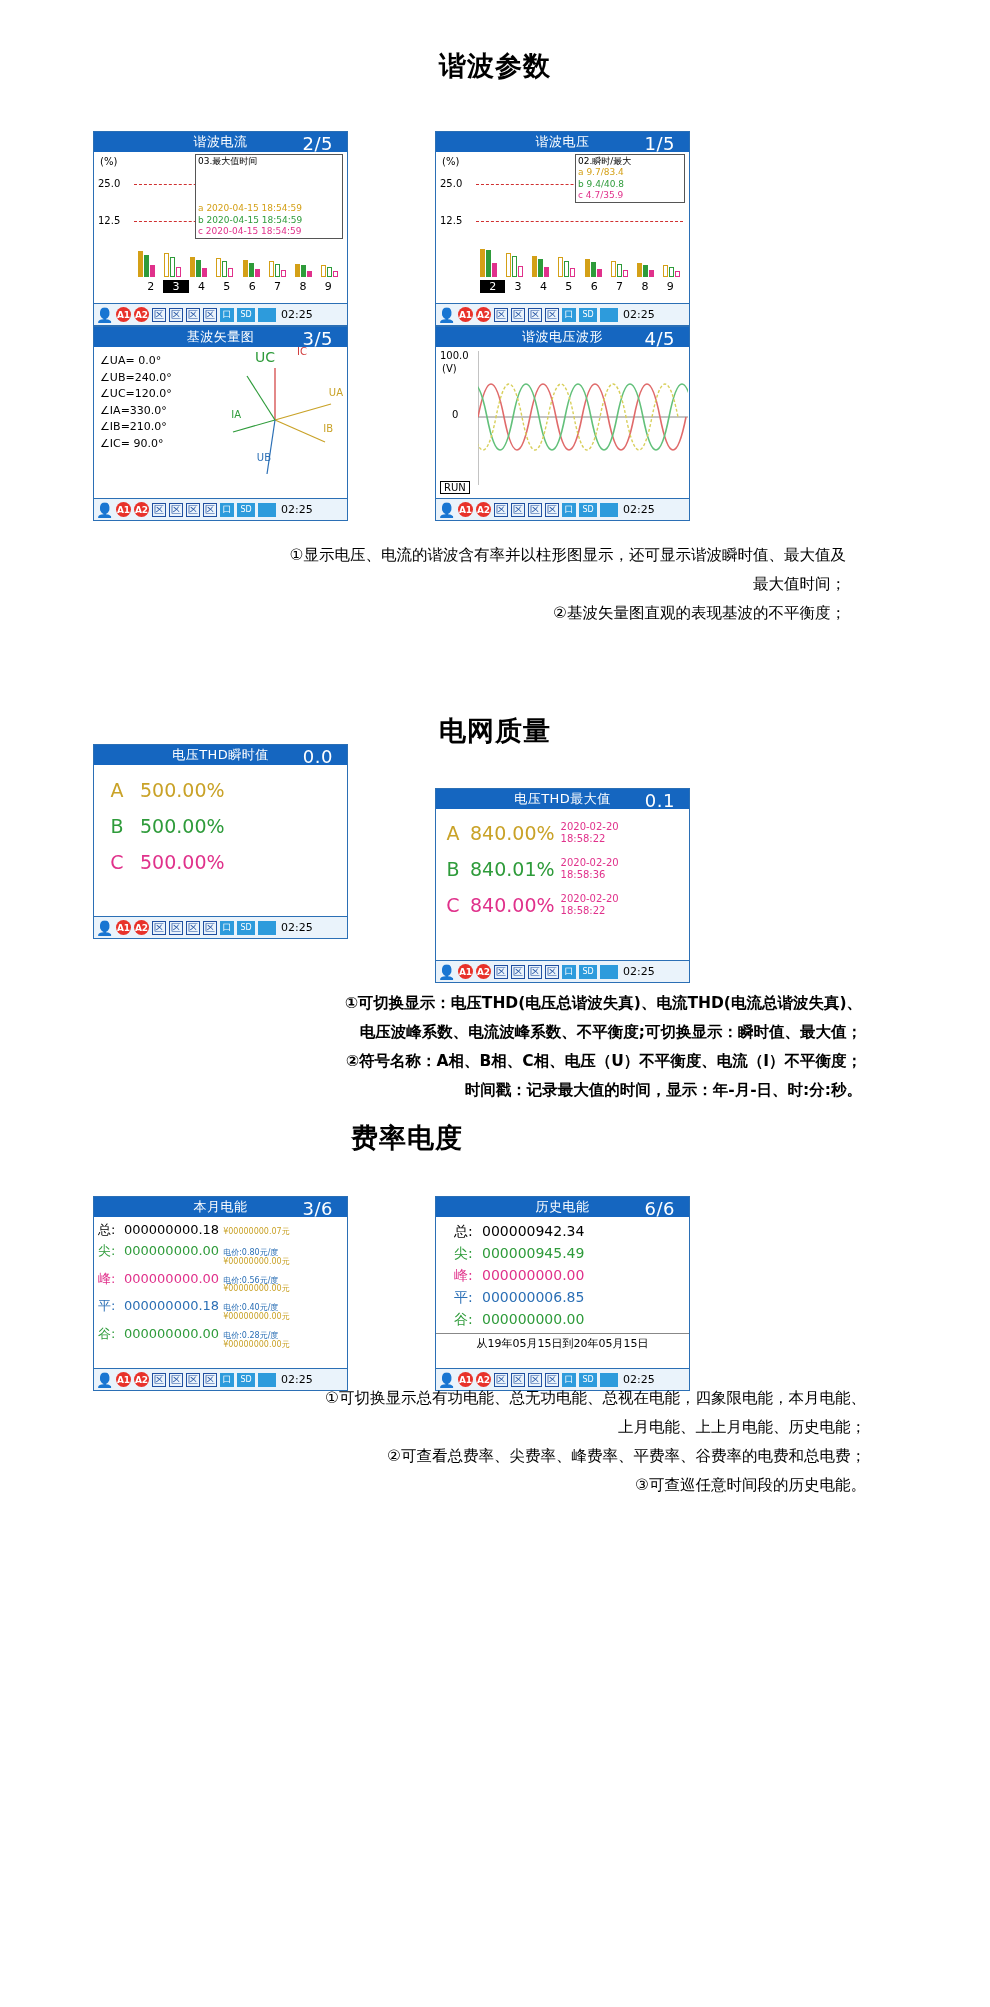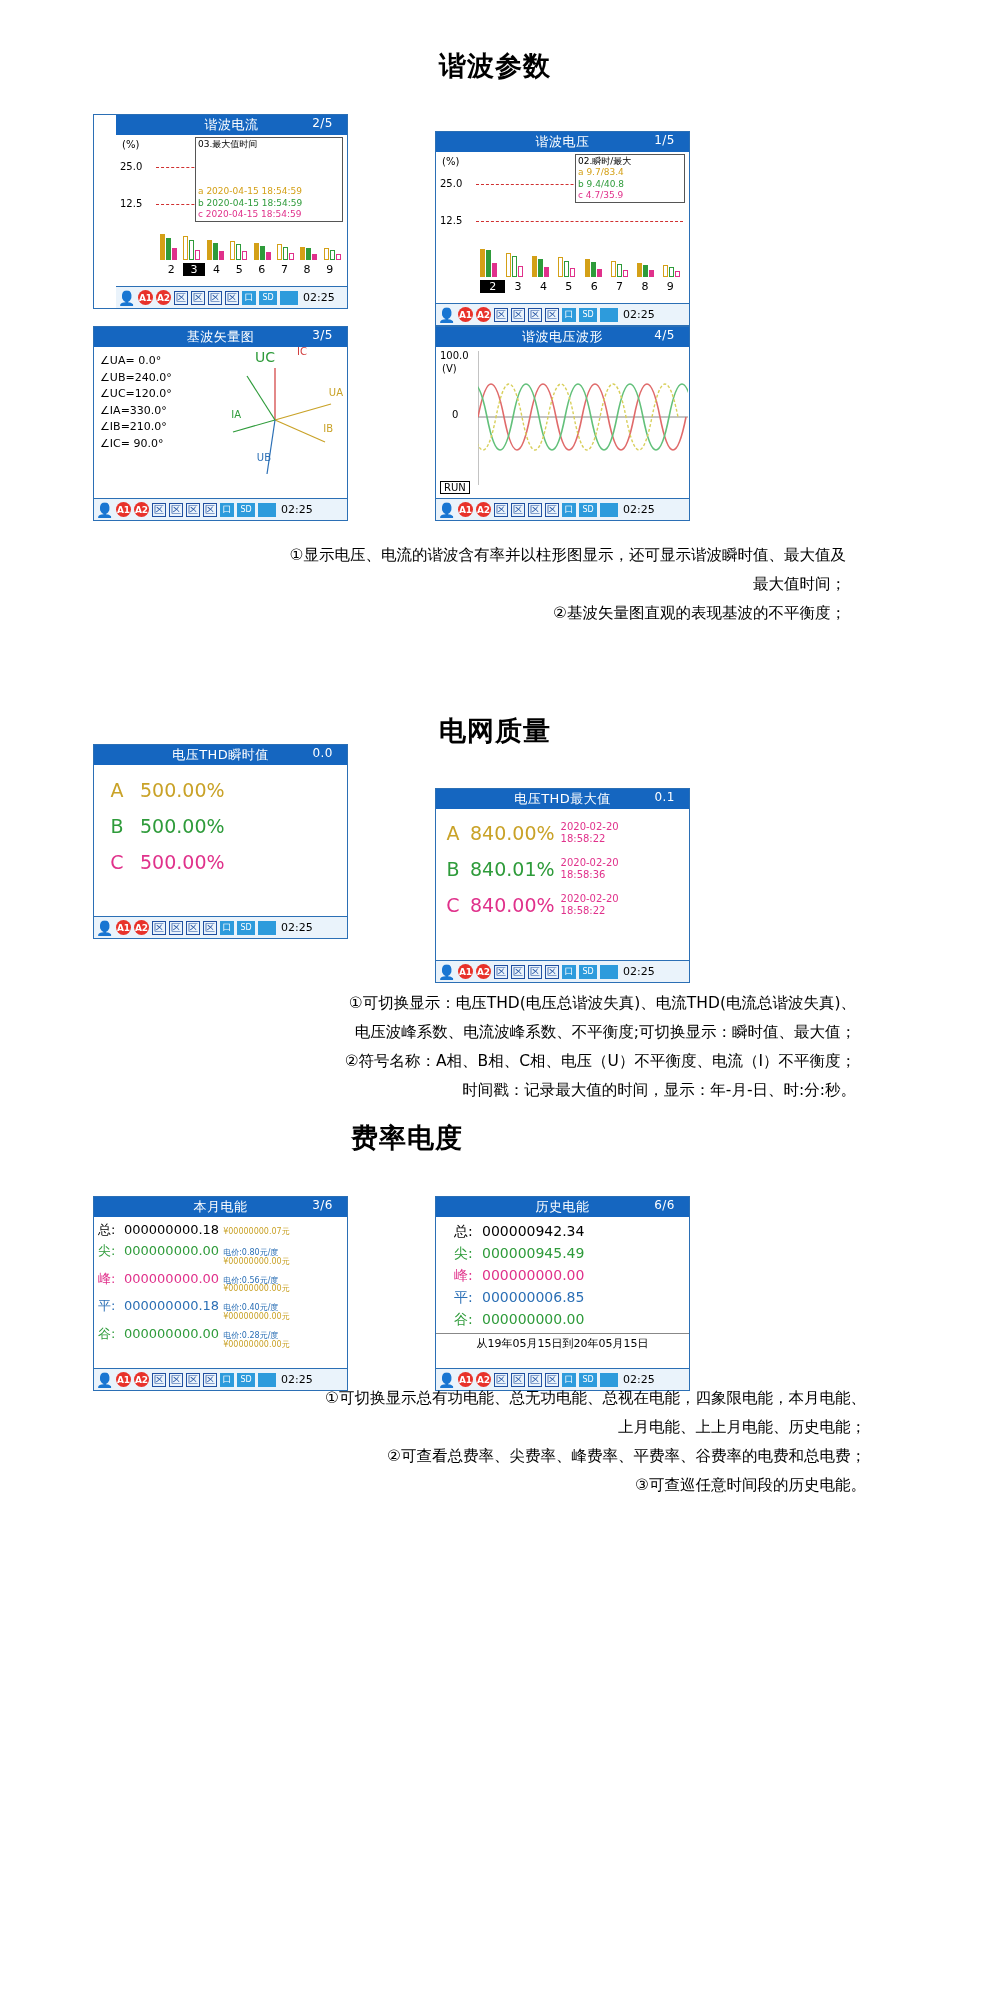--- a/index.html
+++ b/index.html
@@ -31,21 +31,21 @@
     background:#1566c0;
     color:#fff;
     display:flex; align-items:center;
     justify-content:center;
     position:relative;
     font-size:13px;
     letter-spacing:0.5px;
   }
   .panel-head .pg {
     position:absolute; right:14px; top:1px;
-    font-size:12px;
+    font-size:18px;
   }
   .panel-body {
     flex:1;
     position:relative;
     background:#fff;
     overflow:hidden;
   }
   
   .statusbar {
     height:22px;
@@ -118,21 +118,21 @@
   
   .notes { font-size:15.5px; line-height:1.75; }
   .notes p { margin:0 0 2px 0;text-align:right; }
   .indent { padding-left:20px; }
 </style>
 </head>
 <body>
 
 <div class="section-title" style="position:absolute;left:0;top:48px;width:990px;">谐波参数</div>
 
-<div class="panel" style="position:absolute;left:93px;top:114px;padding-left:22px;">
+<div class="panel" style="position:absolute;left:93px;top:131px;">
   <div class="panel-head">
     <span>谐波电流</span>
     <span class="pg">2/5</span>
   </div>
   <div class="panel-body">
     <div class="axis-label" style="left:6px;top:4px;">(%)</div>
     <div class="axis-label" style="left:4px;top:26px;">25.0</div>
     <div class="axis-label" style="left:4px;top:63px;">12.5</div>
     <div class="gridline" style="top:32px;"></div>
     <div class="gridline" style="top:69px;"></div>
@@ -477,21 +477,21 @@
     <span class="xbox">区</span>
     <span class="xbox">区</span>
     <span class="xbox">区</span>
     <span class="dbox">口</span>
     <span class="sdbox">SD</span>
     <span class="pcico"></span>
     <span class="sb-time">02:25</span>
   </div>
 </div>
 
-<div class="notes" style="position:absolute;left:136px;top:990px;width:720px;">
+<div class="notes" style="position:absolute;left:142px;top:990px;width:720px;font-weight:bold;">
   <p>①可切换显示：电压THD(电压总谐波失真)、电流THD(电流总谐波失真)、</p>
   <p>电压波峰系数、电流波峰系数、不平衡度;可切换显示：瞬时值、最大值；</p>
   <p>②符号名称：A相、B相、C相、电压（U）不平衡度、电流（I）不平衡度；</p>
   <p class="indent">时间戳：记录最大值的时间，显示：年-月-日、时:分:秒。</p>
 </div>
 
 <div class="section-title" style="position:absolute;left:0;top:1120px;width:814px;">费率电度</div>
 
 <div class="panel" style="position:absolute;left:93px;top:1196px;">
   <div class="panel-head">

